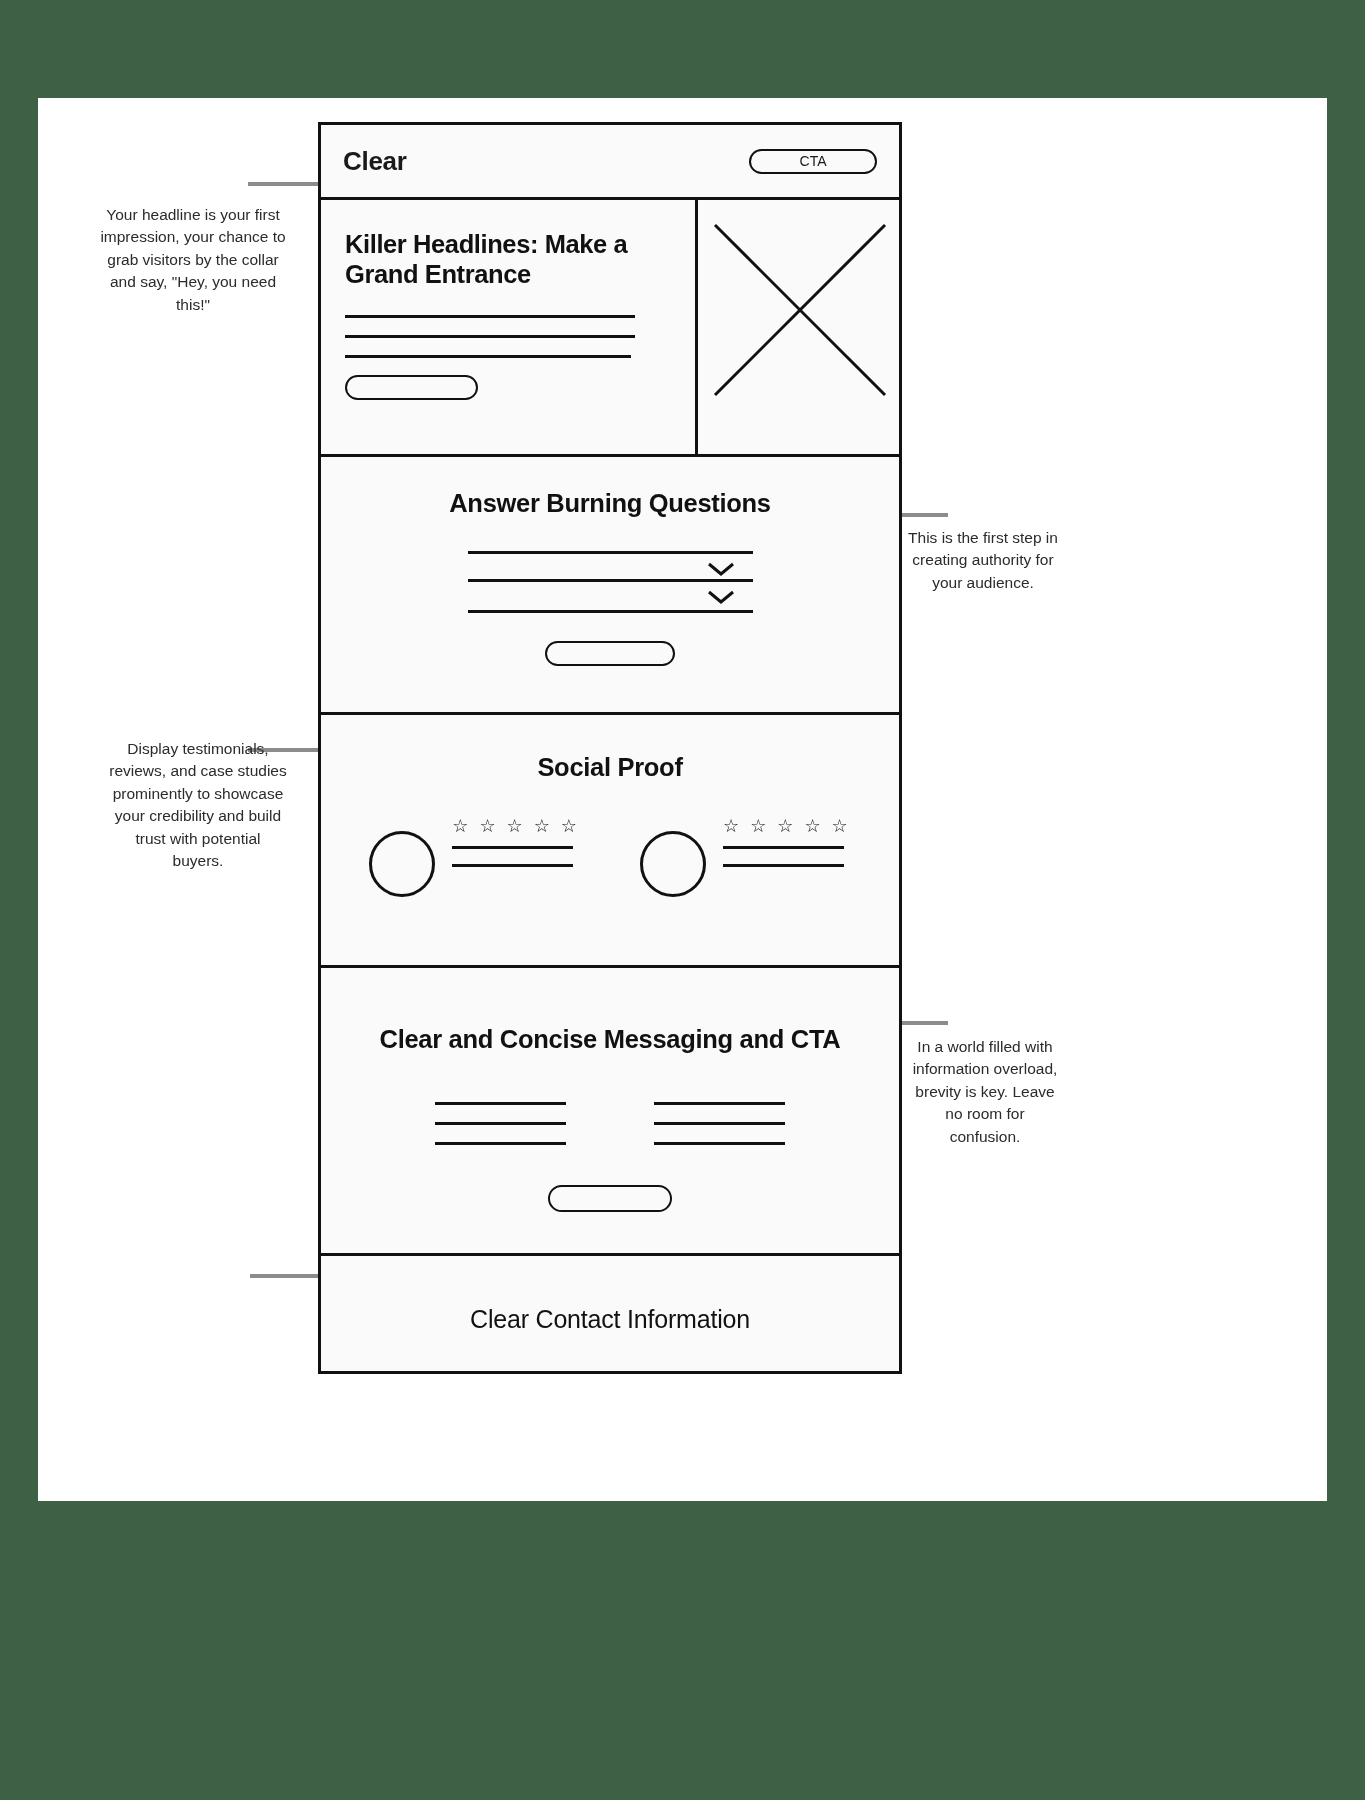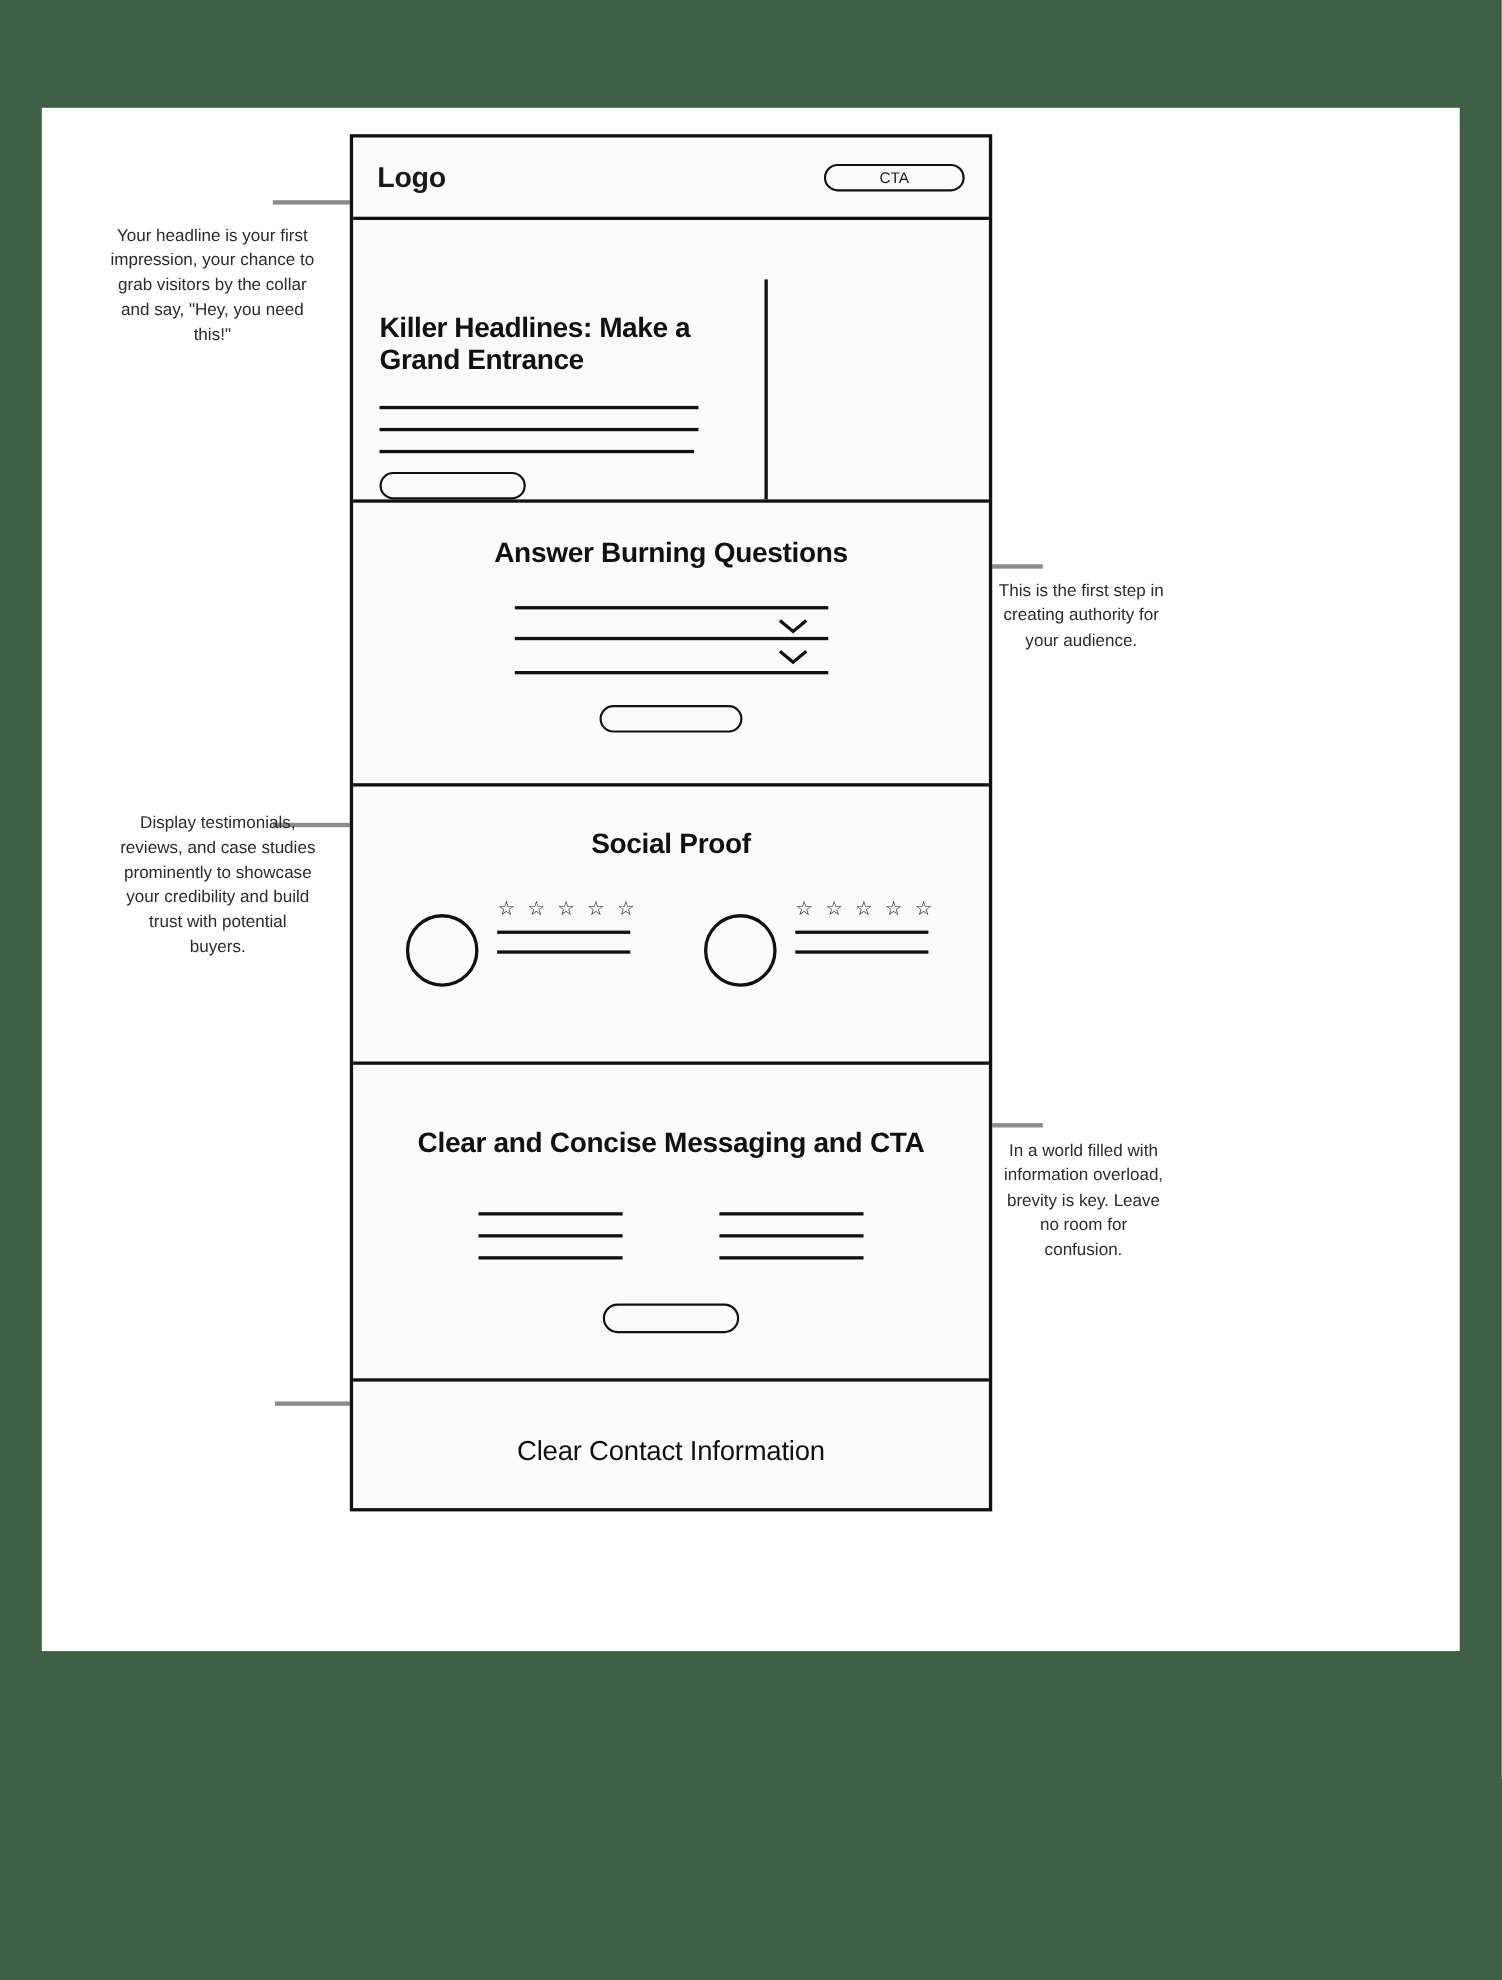--- a/index.html
+++ b/index.html
@@ -59,21 +59,20 @@
     font-size: 14px;
     color: #1a1a1a;
   }
 
   
   .hero {
     position: relative;
     height: 257px;
     border-bottom: 3px solid #111;
     display: flex;
-    align-items: flex-end;
   }
   .hero-left {
     width: 377px;
     border-right: 3px solid #111;
     padding: 30px 24px 0 24px;
   }
   .hero-title {
     font-size: 25.5px;
     font-weight: bold;
     line-height: 1.16;
@@ -212,21 +211,21 @@
 
   <div class="leader" style="left:782px; top:415px; width:128px;"></div>
   <div class="ann ann-r" style="left:860px; top:429px; width:170px;">This is the first step in creating authority for your audience.</div>
 
   <div class="leader" style="left:782px; top:923px; width:128px;"></div>
   <div class="ann ann-r" style="left:872px; top:938px; width:150px;">In a world filled with information overload, brevity is key. Leave no room for confusion.</div>
 
   <div class="wire">
 
     <div class="hdr">
-      <div class="logo">Logo</div>
+      <div class="logo">Clear</div>
       <div class="pill cta-pill">
         <span>CTA</span>
       </div>
     </div>
 
     <div class="hero">
       <div class="hero-left">
         <div class="hero-title">Killer Headlines: Make a Grand Entrance</div>
         <div class="rules">
           <div class="rule w100"></div>

